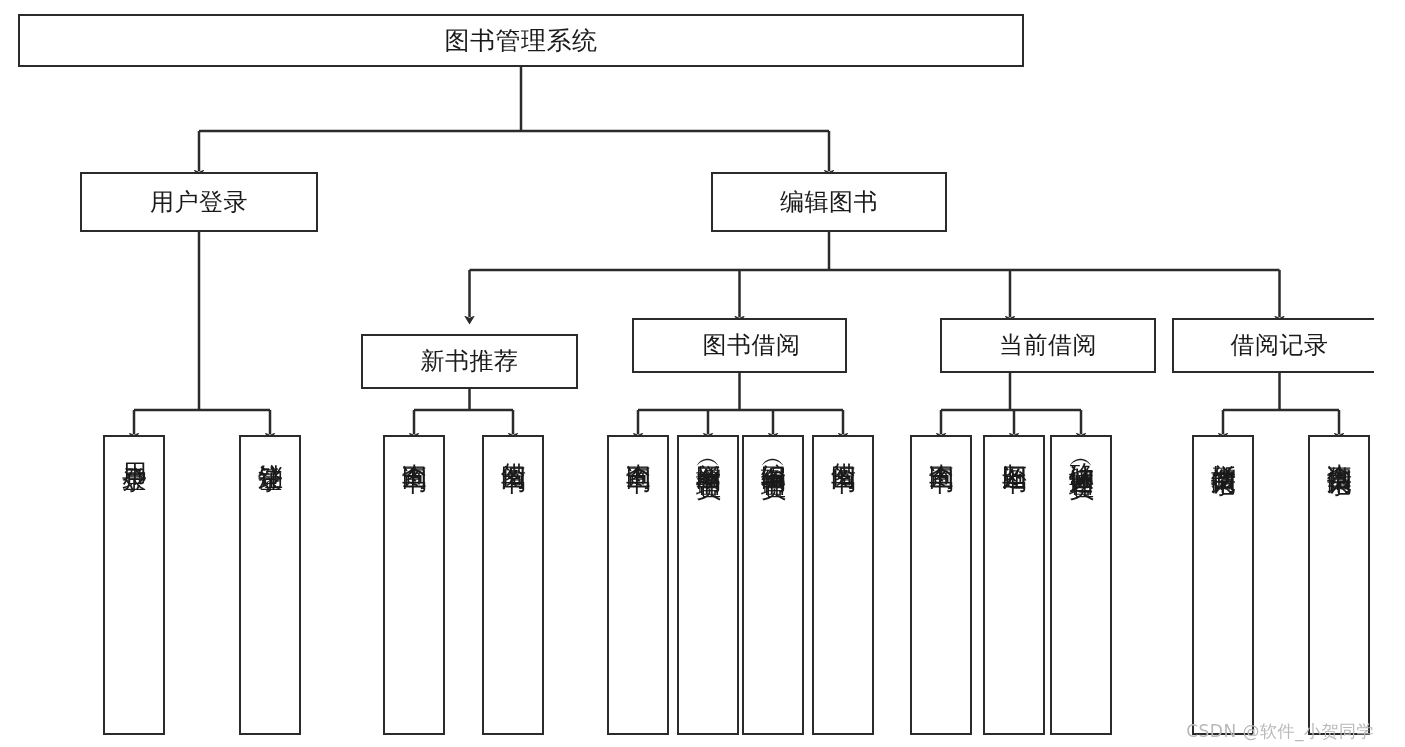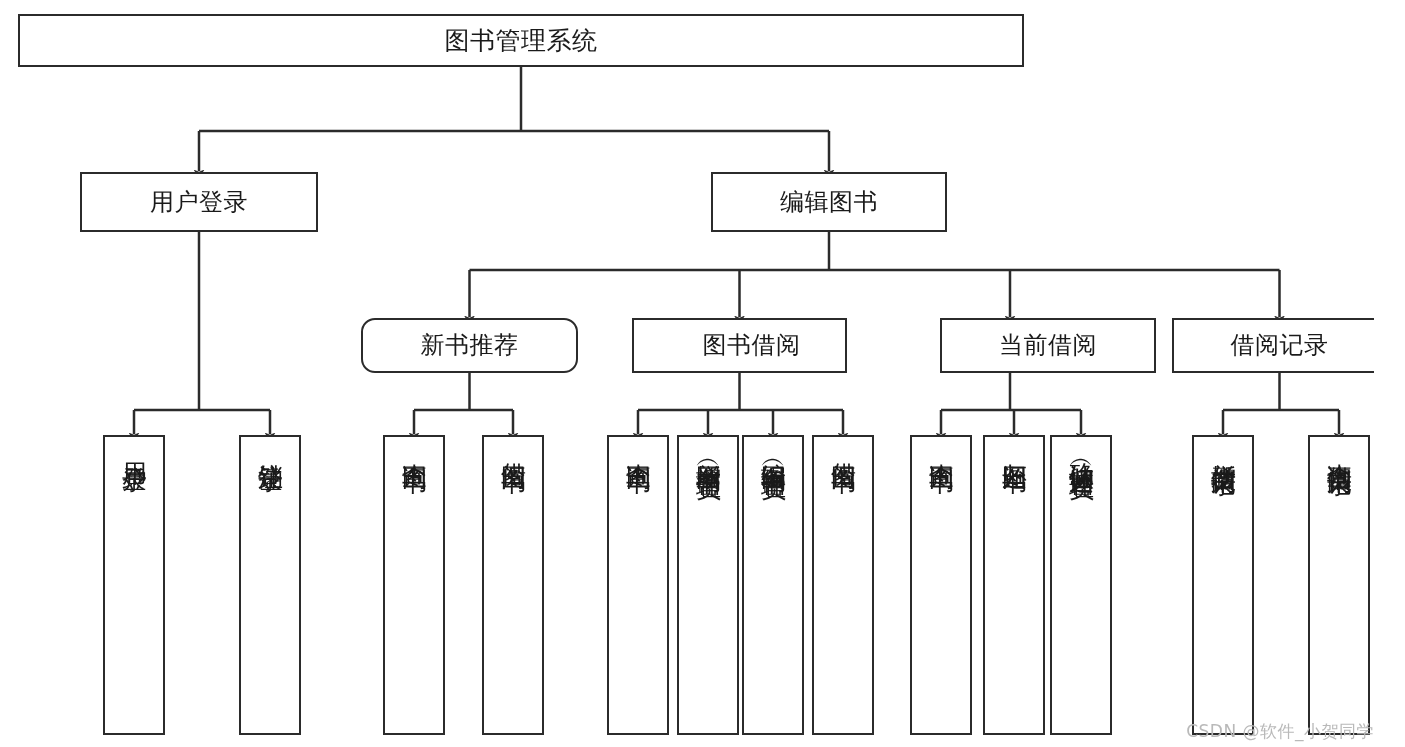--- a/index.html
+++ b/index.html
@@ -121,21 +121,21 @@
   <div id="nodes-layer">
       <div class="node horiz root" style="left: 18px; top: 14px; width: 1006px; height: 53px;">
         <span class="label">图书管理系统</span>
       </div>
       <div class="node horiz" style="left: 80px; top: 172px; width: 238px; height: 60px;">
         <span class="label">用户登录</span>
       </div>
       <div class="node horiz" style="left: 711px; top: 172px; width: 236px; height: 60px;">
         <span class="label">编辑图书</span>
       </div>
-      <div class="node horiz" style="left: 361px; top: 318px; width: 217px; height: 55px; border-radius: 14px;">
+      <div class="node horiz" style="left: 361px; top: 334px; width: 217px; height: 55px;">
         <span class="label">新书推荐</span>
       </div>
       <div class="node horiz" style="left: 632px; top: 318px; width: 215px; height: 55px; padding-left: 24px;">
         <span class="label">图书借阅</span>
       </div>
       <div class="node horiz" style="left: 940px; top: 318px; width: 216px; height: 55px;">
         <span class="label">当前借阅</span>
       </div>
       <div class="node horiz" style="left: 1172px; top: 318px; width: 215px; height: 55px;">
         <span class="label">借阅记录</span>

